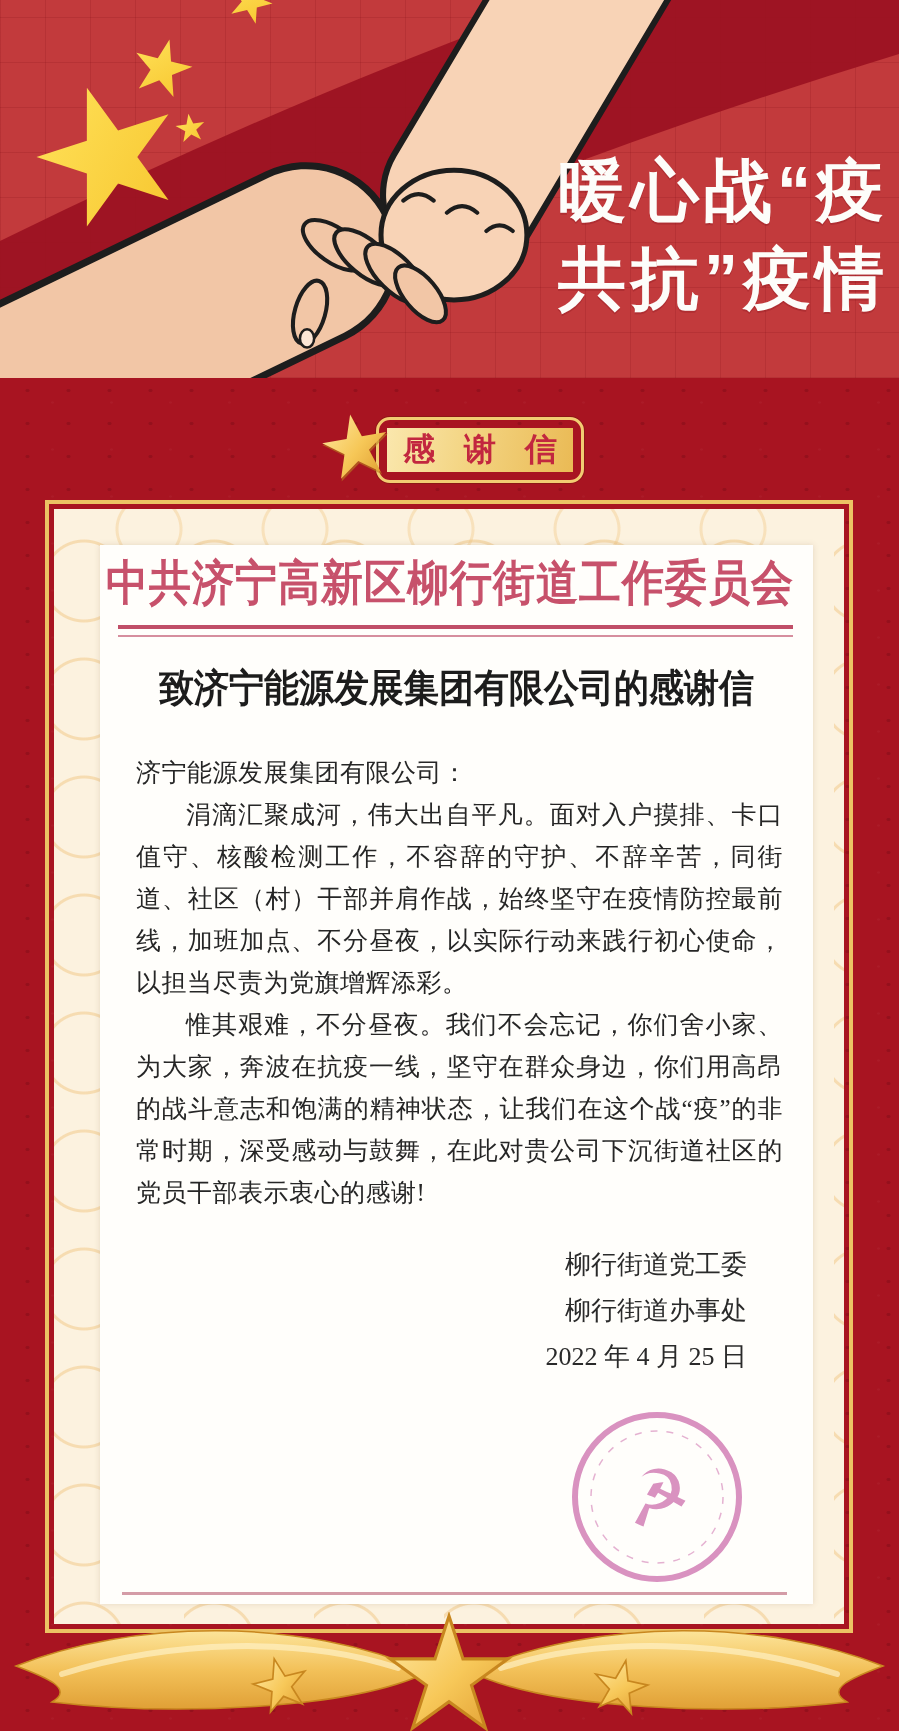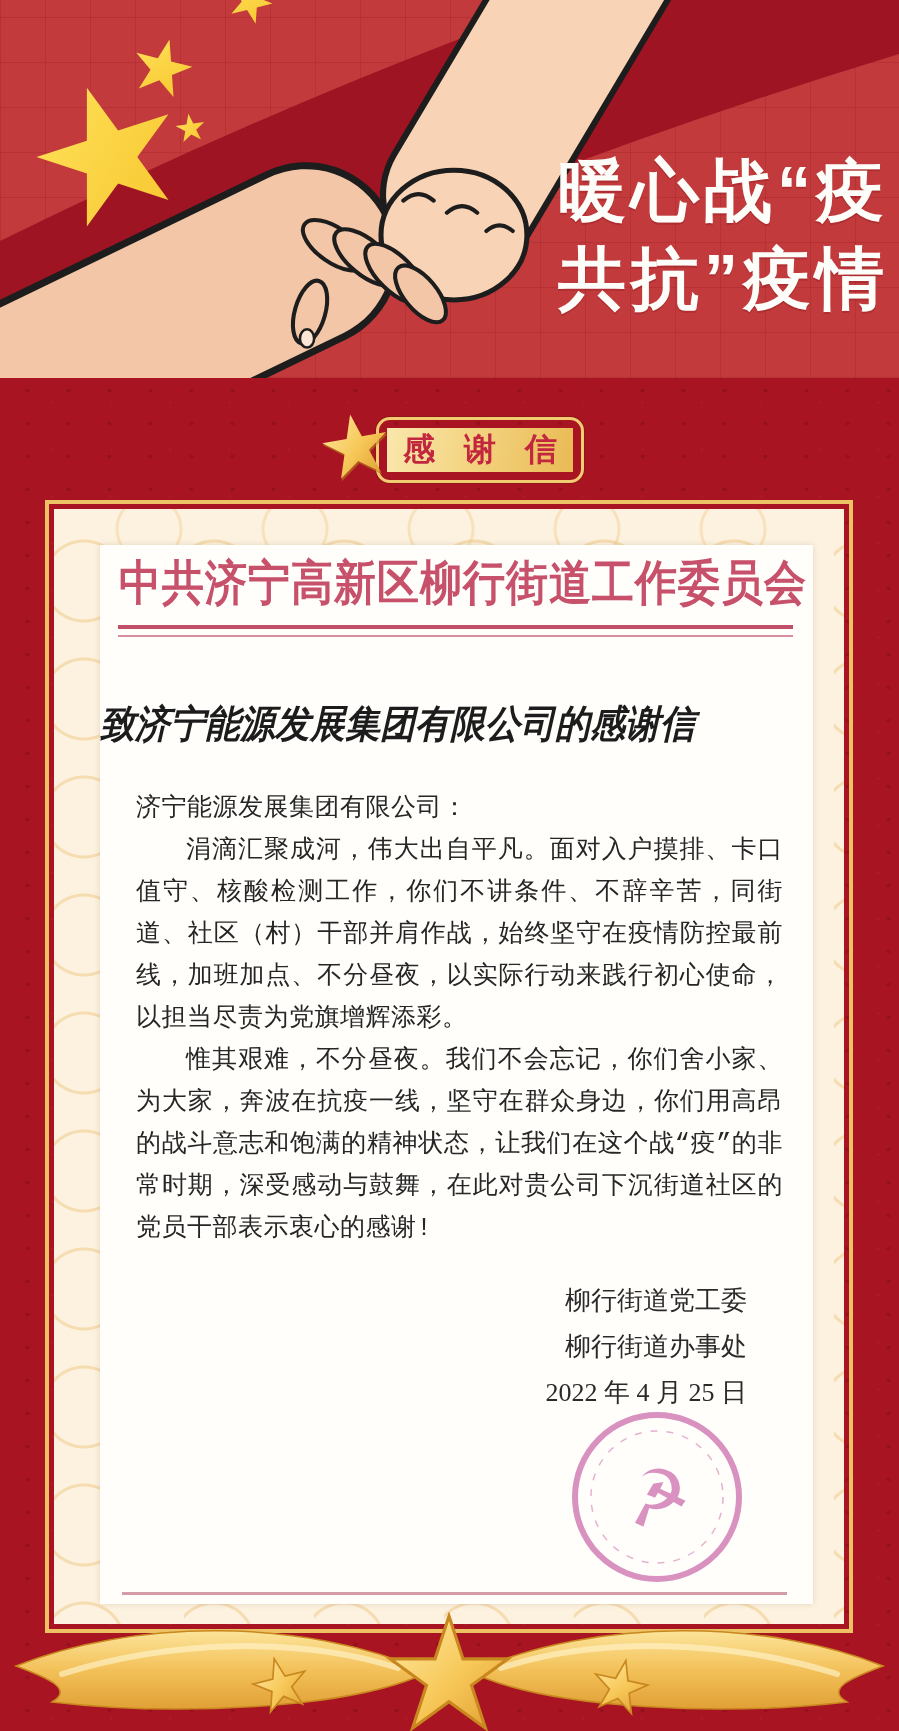--- a/index.html
+++ b/index.html
@@ -38,32 +38,32 @@
   .frame{position:absolute;left:45px;top:500px;width:808px;height:1133px;z-index:1;
          box-sizing:border-box;border:4px solid #ecc264;}
   .mat{position:absolute;inset:5px;background-color:#fcf2df;
     background-image:
       radial-gradient(circle at 30px 72px, transparent 38px, rgba(240,193,122,.45) 39px, rgba(240,193,122,.45) 41px, transparent 42px),
       radial-gradient(circle at 95px 20px, transparent 30px, rgba(240,193,122,.35) 31px, rgba(240,193,122,.35) 33px, transparent 34px);
     background-size:130px 118px,146px 104px;}
   .paper{position:absolute;left:46px;top:36px;width:713px;height:1059px;
          background:#fffefb;box-shadow:0 0 6px rgba(120,90,60,.18);}
 
-  .letterhead{margin:10px 6px 8px;text-align:right;color:#c7516b;font-weight:bold;
+  .letterhead{margin:10px 6px 8px;text-align:left;color:#c7516b;font-weight:bold;
     font-size:42px;letter-spacing:1px;white-space:nowrap;}
   .letterhead span{display:inline-block;transform:scaleY(1.14);}
   .rule{margin:14px 20px 0 18px;height:6px;
         border-top:4px solid #c04f68;border-bottom:2px solid #d68e9e;}
-  .letter-title{margin:64px 0 0;text-align:left;color:#1c1c1c;font-weight:bold;
-    font-size:35px;white-space:nowrap;font-style:italic;}
+  .letter-title{margin:28px 0 0;text-align:center;color:#1c1c1c;font-weight:bold;
+    font-size:35px;white-space:nowrap;}
   .letter-title span{display:inline-block;transform:scaleY(1.1);}
 
   .letter-body{margin:40px 30px 0 36px;font-size:25px;line-height:42px;
     color:#262626;text-align:justify;letter-spacing:0.5px;}
-  .letter-body p{margin:0;text-indent:2em;font-family:Liberation Mono, monospace;}
+  .letter-body p{margin:0;text-indent:2em;}
   .letter-body .salutation{text-indent:0;}
 
   .signature{margin:28px 66px 0 0;text-align:right;font-size:26px;line-height:46px;
     color:#2a2a2a;position:relative;z-index:1;}
   .seal{position:absolute;left:467px;top:862px;width:180px;height:180px;z-index:2;
         opacity:.78;mix-blend-mode:multiply;}
   .scan-line{position:absolute;left:22px;right:26px;bottom:9px;height:3px;
         background:#cd8b98;opacity:.85;}
 
   
@@ -153,21 +153,21 @@
           <span>中共济宁高新区柳行街道工作委员会</span>
         </div>
         <div class="rule"></div>
 
         <div class="letter-title">
           <span>致济宁能源发展集团有限公司的感谢信</span>
         </div>
 
         <div class="letter-body">
           <p class="salutation">济宁能源发展集团有限公司：</p>
-          <p>涓滴汇聚成河，伟大出自平凡。面对入户摸排、卡口值守、核酸检测工作，你们不讲条件、不辞辛苦，同街道、社区（村）干部并肩作战，始终坚守在疫情防控最前线，加班加点、不分昼夜，以实际行动来践行初心使命，以担当尽责为党旗增辉添彩。</p>
+          <p>涓滴汇聚成河，伟大出自平凡。面对入户摸排、卡口值守、核酸检测工作，不容辞的守护、不辞辛苦，同街道、社区（村）干部并肩作战，始终坚守在疫情防控最前线，加班加点、不分昼夜，以实际行动来践行初心使命，以担当尽责为党旗增辉添彩。</p>
           <p>惟其艰难，不分昼夜。我们不会忘记，你们舍小家、为大家，奔波在抗疫一线，坚守在群众身边，你们用高昂的战斗意志和饱满的精神状态，让我们在这个战“疫”的非常时期，深受感动与鼓舞，在此对贵公司下沉街道社区的党员干部表示衷心的感谢!</p>
         </div>
 
         <div class="signature">
           <div>柳行街道党工委</div>
           <div>柳行街道办事处</div>
           <div>2022 年 4 月 25 日</div>
         </div>
 
         <svg class="seal" viewBox="0 0 180 180">

